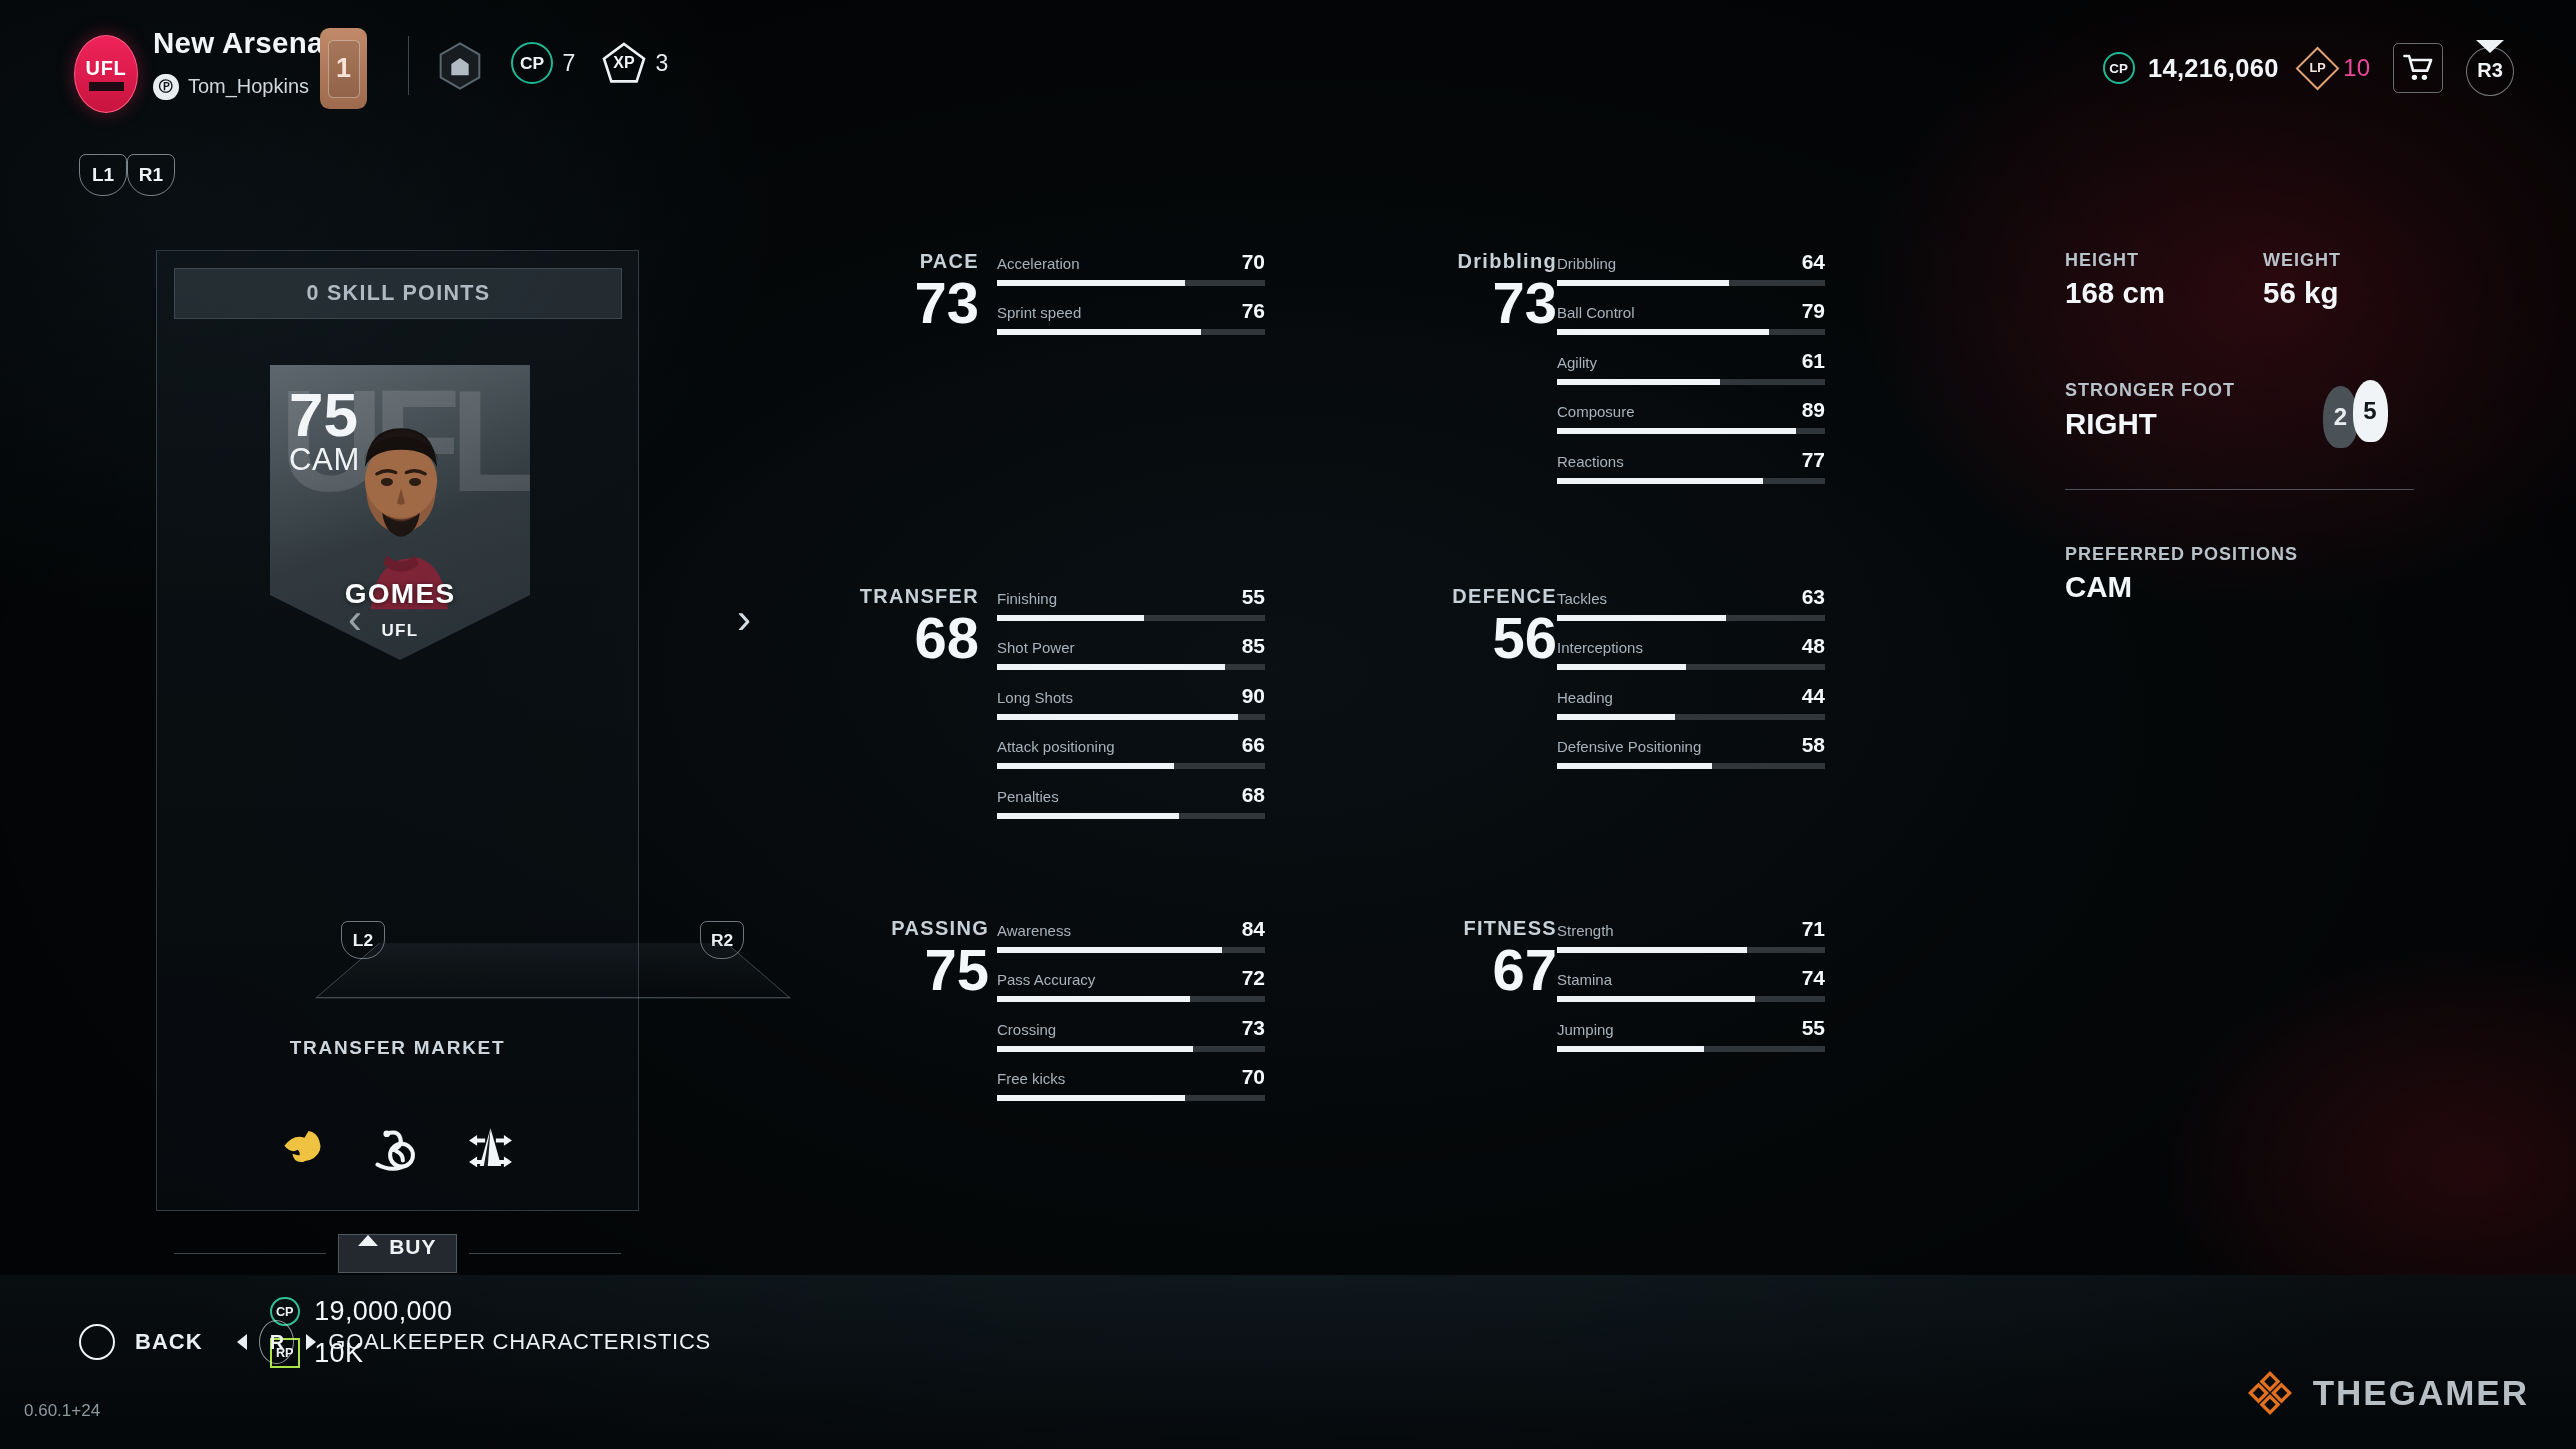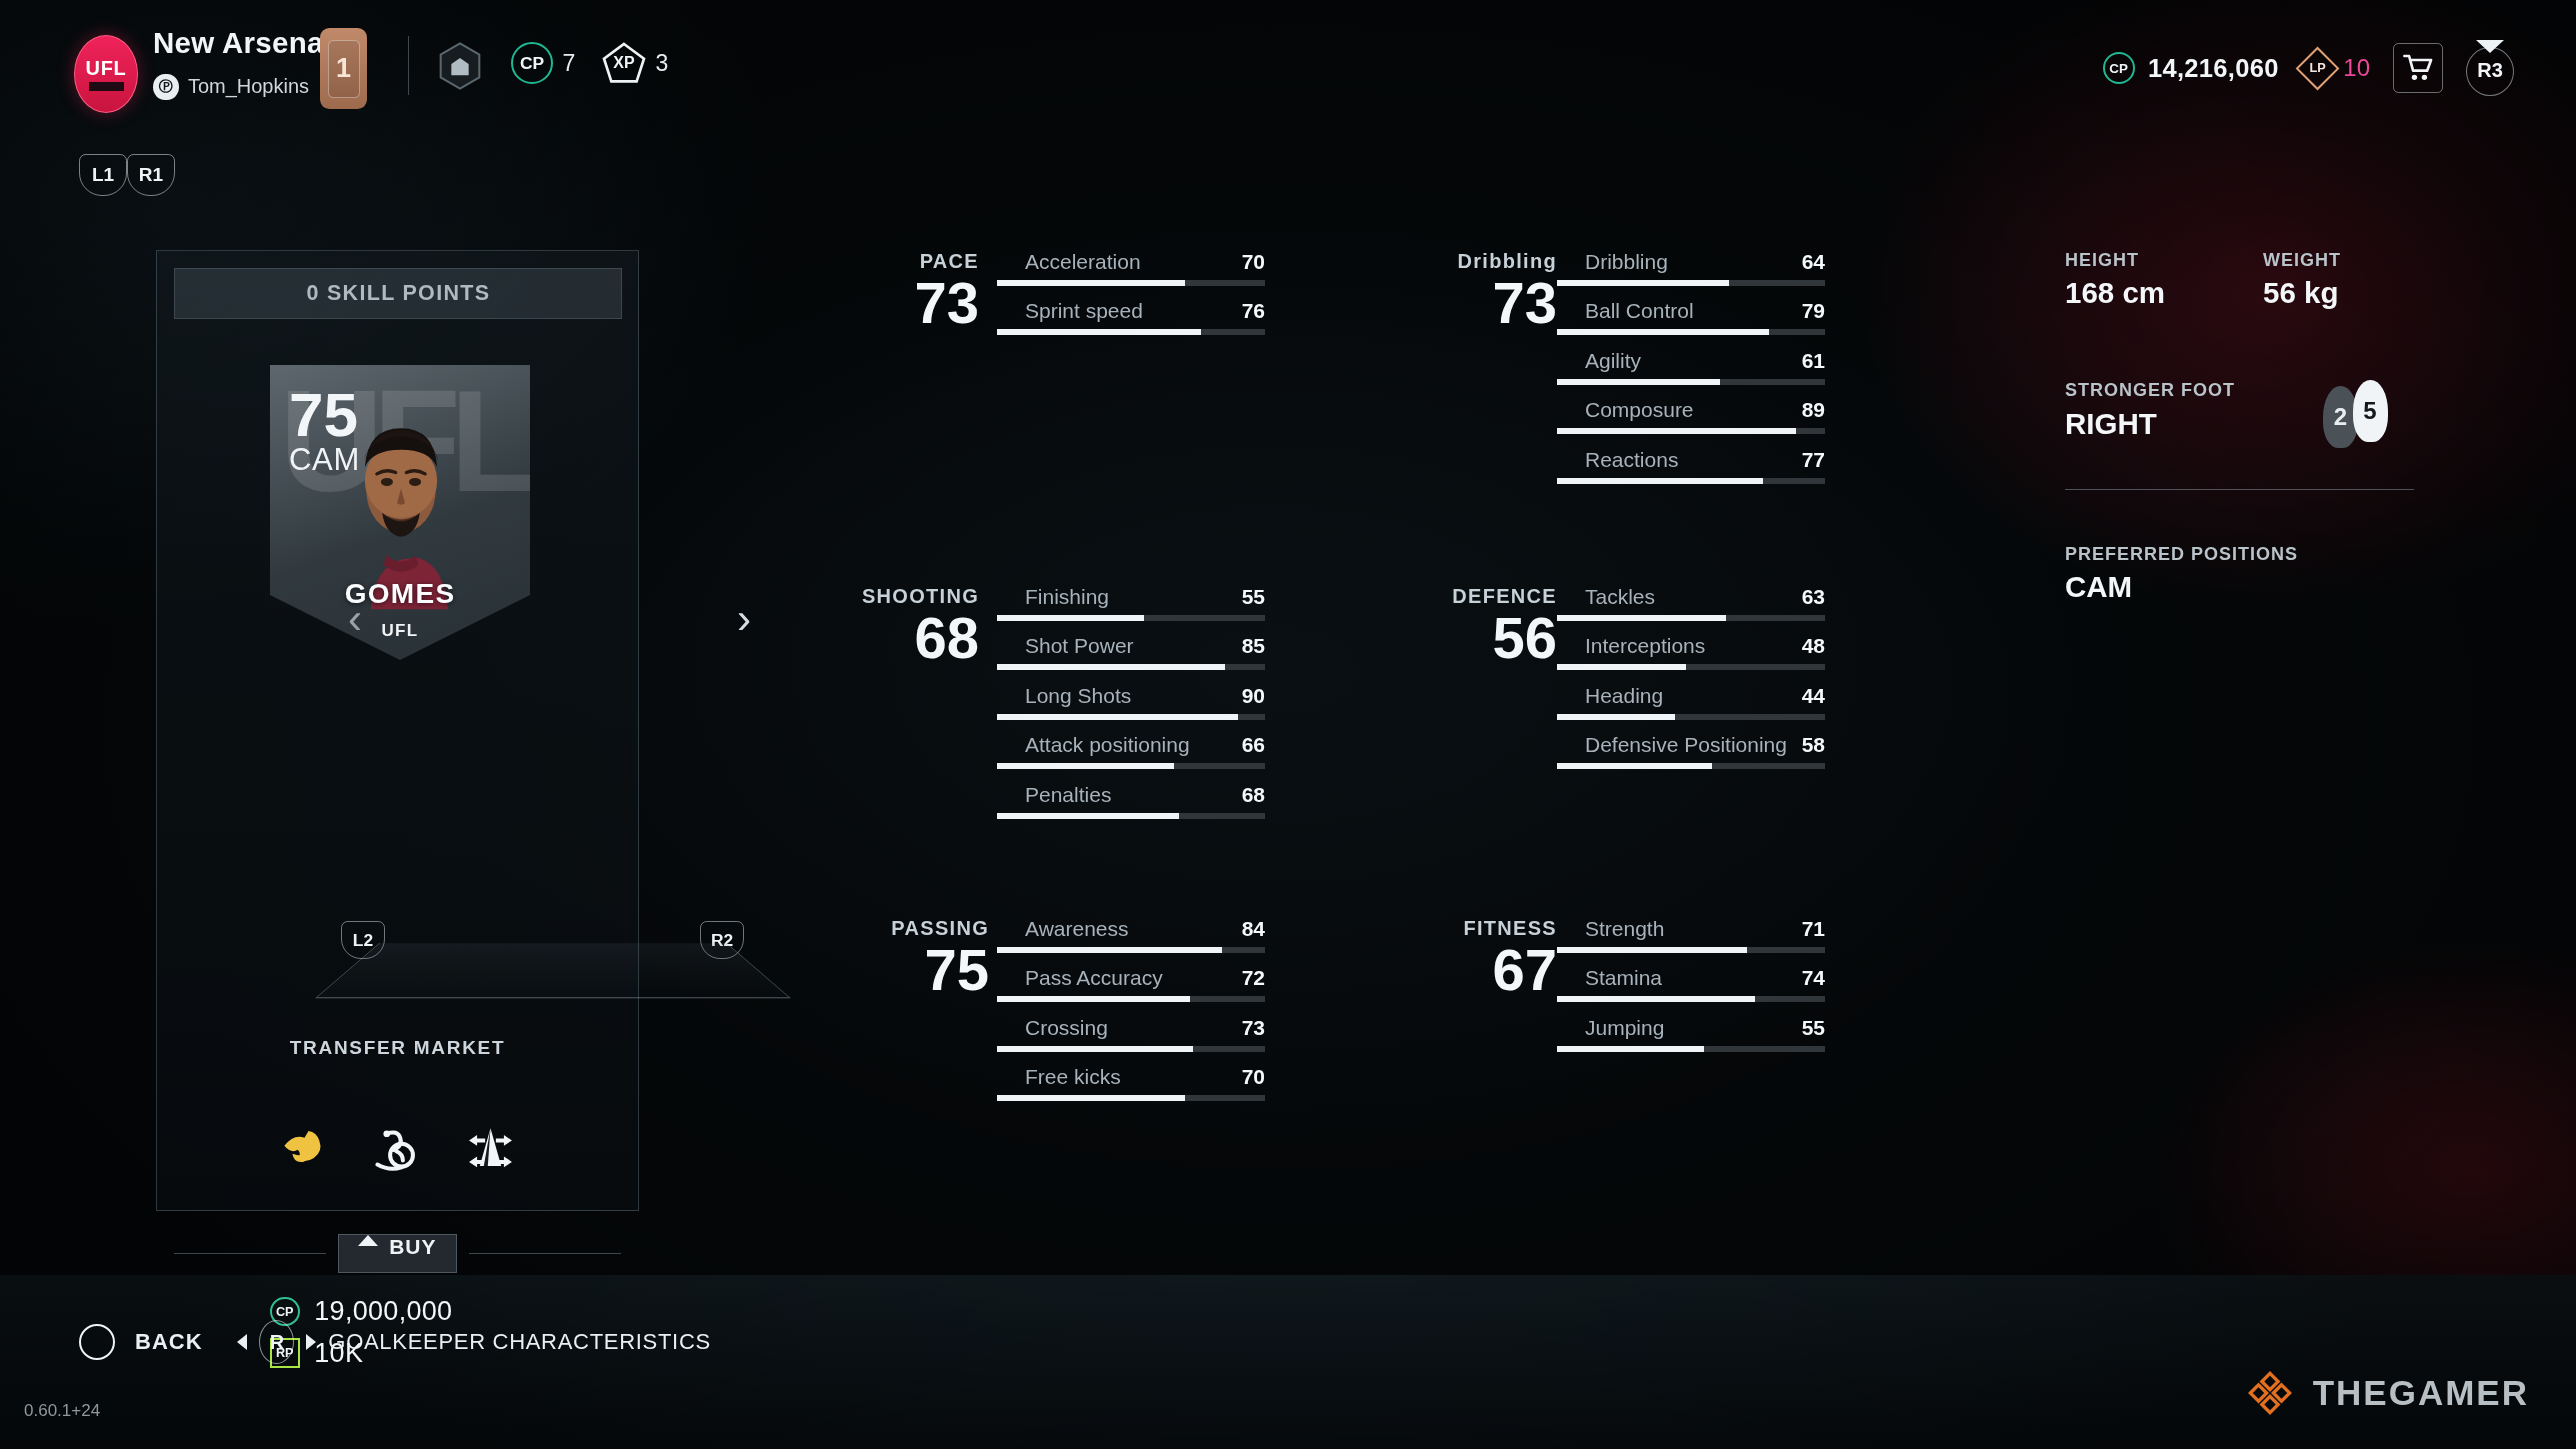--- a/index.html
+++ b/index.html
@@ -142,21 +142,21 @@
   .price .pv{ font-size:27px; color:#f3f7f9; letter-spacing:0.3px;}
 
   
   .statblock{ position:absolute; }
   .grp-head{ position:absolute; text-align:right; }
   .grp-head .lbl{ font-size:20px; font-weight:bold; letter-spacing:1.3px; color:#c7d1d8;}
   .grp-head .val{ font-size:58px; font-weight:bold; color:#f3f7f9; line-height:1.0; margin-top:1.3px;}
   .rows{ position:absolute; }
   .srow{ margin-bottom:13.4px; }
   .srow .line{ display:flex; justify-content:space-between; align-items:baseline; }
-  .srow .nm{ font-size:21px; color:#a7b2ba;margin-left:28px; }
+  .srow .nm{ font-size:15px; color:#a7b2ba; }
   .srow .vl{ font-size:21px; font-weight:bold; color:#f4f8fa; }
   .bar{ margin-top:6px; height:6px; background:#30363a; position:relative; }
   .bar i{ position:absolute; left:0; top:0; bottom:0; background:#f0f4f6; display:block;}
 
   
   #info{ left:2065px; top:250px; width:349px; }
   .info-lbl{ font-size:18px; font-weight:bold; letter-spacing:1px; color:#b9c3ca;}
   .info-val{ font-size:29.5px; font-weight:bold; color:#f3f7f9; margin-top:5.4px;}
   #hw{ display:flex; gap:98px; }
   #foot-sec{ margin-top:70px; display:flex; justify-content:space-between; align-items:flex-start;}
@@ -361,21 +361,21 @@
           <span class="vl">76</span>
         </div>
         <div class="bar">
           <i style="width:76%"></i>
         </div>
       </div>
     </div>
 </div>
 <div class="statblock layer" style="left:825px; top:585px; width:429px;">
   <div class="grp-head" style="left:0; top:0; width:154px;">
-    <div class="lbl">SHOOTING</div>
+    <div class="lbl">TRANSFER</div>
     <div class="val">68</div>
   </div>
   <div class="rows" id="rows-1" style="left:172px; top:0; width:268px;">
       <div class="srow">
         <div class="line">
           <span class="nm">Finishing</span>
           <span class="vl">55</span>
         </div>
         <div class="bar">
           <i style="width:55%"></i>

